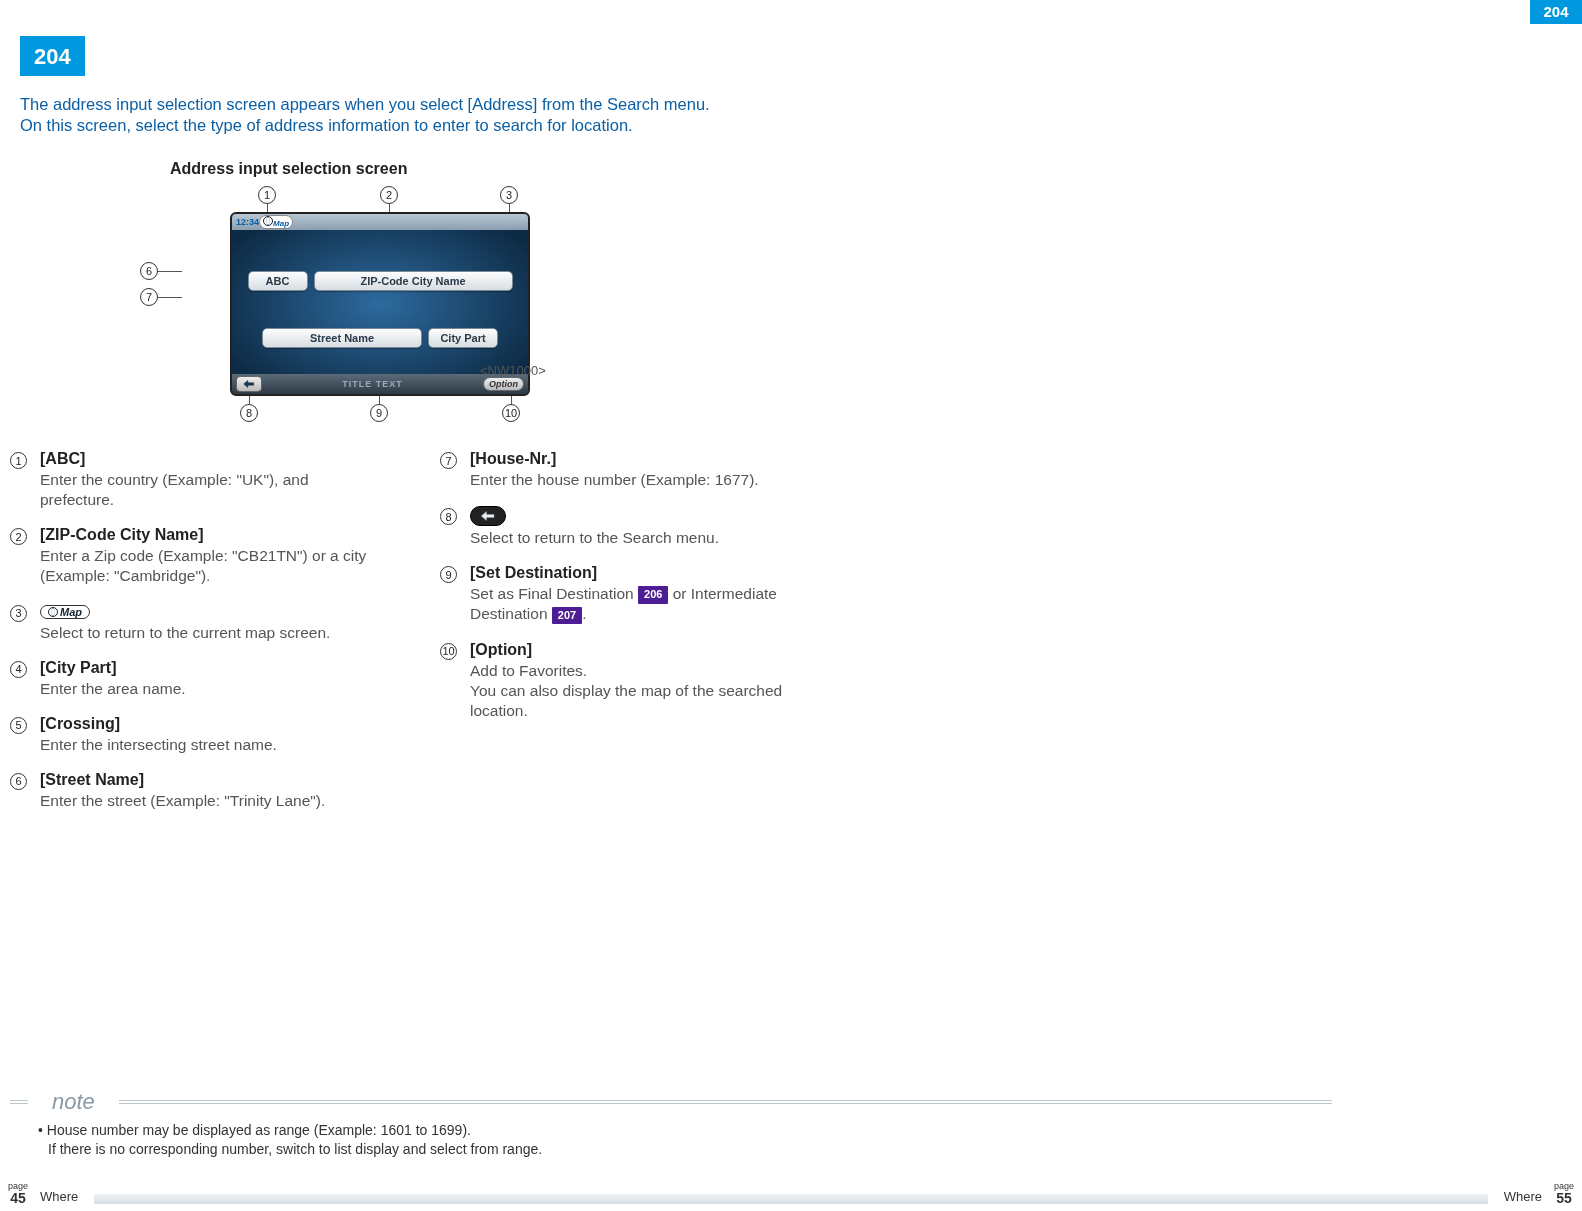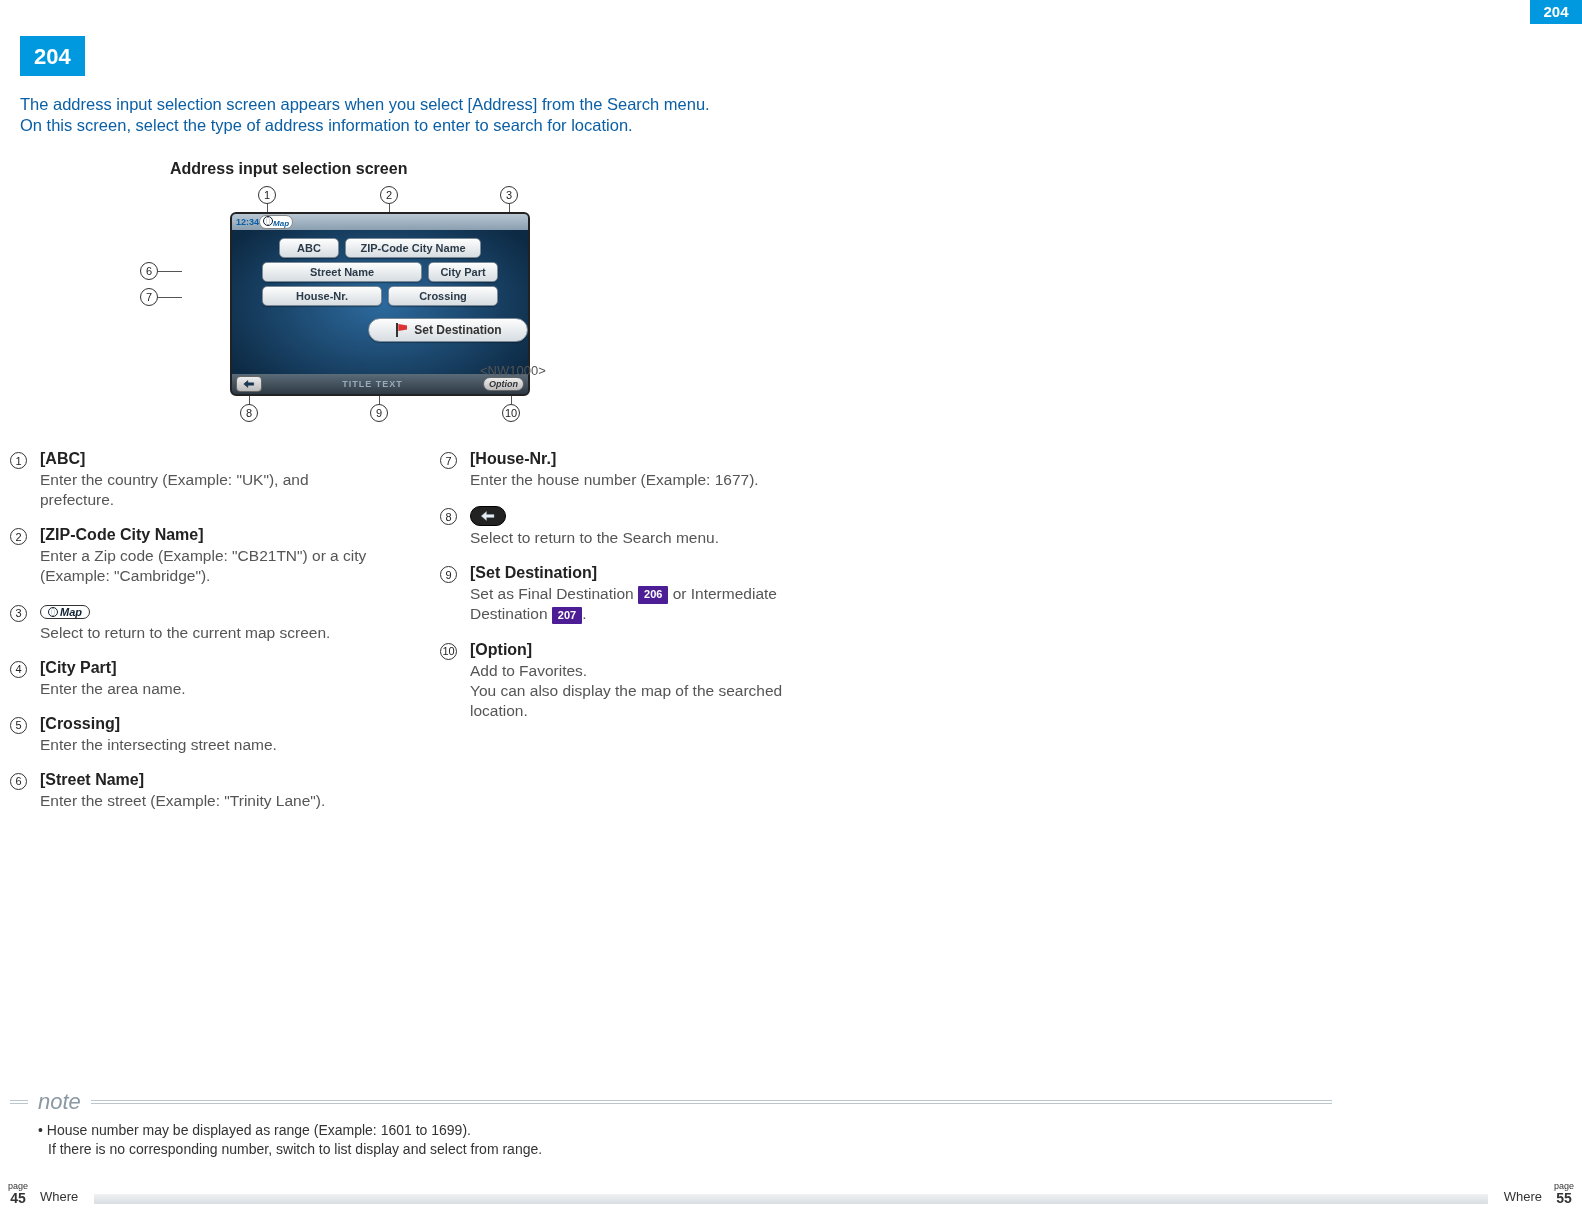--- a/index.html
+++ b/index.html
@@ -83,23 +83,24 @@
   .sf-btn {
     background: linear-gradient(#fdfdfd,#d7dde2);
     border: 1px solid #7a8a97;
     border-radius: 5px;
     font-size: 11px;
     font-weight: bold;
     color: #2a3a48;
     text-align: center;
     padding: 3px 0;
     box-shadow: inset 0 1px 0 #fff, 0 1px 1px rgba(0,0,0,.3);
+    margin-top: 33px;
   }
   .sf-content { padding-top: 20px; }
-  .w-abc{width:60px;} .w-zip{width:136px;} .w-street{width:160px;} .w-city{width:70px;} .w-house{width:120px;} .w-cross{width:110px;}
+  .w-abc{width:60px;} .w-zip{width:199px;} .w-street{width:160px;} .w-city{width:70px;} .w-house{width:120px;} .w-cross{width:110px;}
   .sf-dest-row{display:flex;justify-content:flex-end;margin-top:12px;}
   .sf-dest{
     width: 160px;
     background: linear-gradient(#fdfdfd,#d7dde2);
     border: 1px solid #7a8a97;
     border-radius: 12px;
     font-size: 12px;
     font-weight: bold;
     color: #333;
     padding: 4px 6px;
@@ -139,21 +140,21 @@
   .back-pill{width:36px;height:20px;background:#222;border-radius:10px;display:inline-flex;align-items:center;justify-content:center;border:1px solid #000;}
   .back-pill svg{width:18px;height:12px;}
   .page-ref{display:inline-block;background:#4c1d95;color:#fff;font-size:11px;font-weight:bold;padding:1px 6px;border-radius:1px;vertical-align:middle;line-height:1.4;}
   
   .note-block {
     position: absolute;
     bottom: 52px;
     left: 10px;
     right: 250px;
   }
-  .note-header{display:flex;align-items:center;gap:10px;color:#8a99a3;font-style:italic;font-size:22px;margin-bottom:6px;}
+  .note-header{display:flex;align-items:center;gap:24px;color:#8a99a3;font-style:italic;font-size:22px;margin-bottom:6px;}
   .note-line{flex:0 0 18px;height:4px;border-top:1px solid #bcc6cd;border-bottom:1px solid #bcc6cd;}
   .note-line.long{flex:1;}
   .note-list{font-size:14px;color:#333;padding-left:28px;line-height:1.35;}
   .note-bullet::before{content:"• ";}
   
   .footer {
     position: absolute;
     bottom: 6px;
     left: 4px;
     right: 4px;

